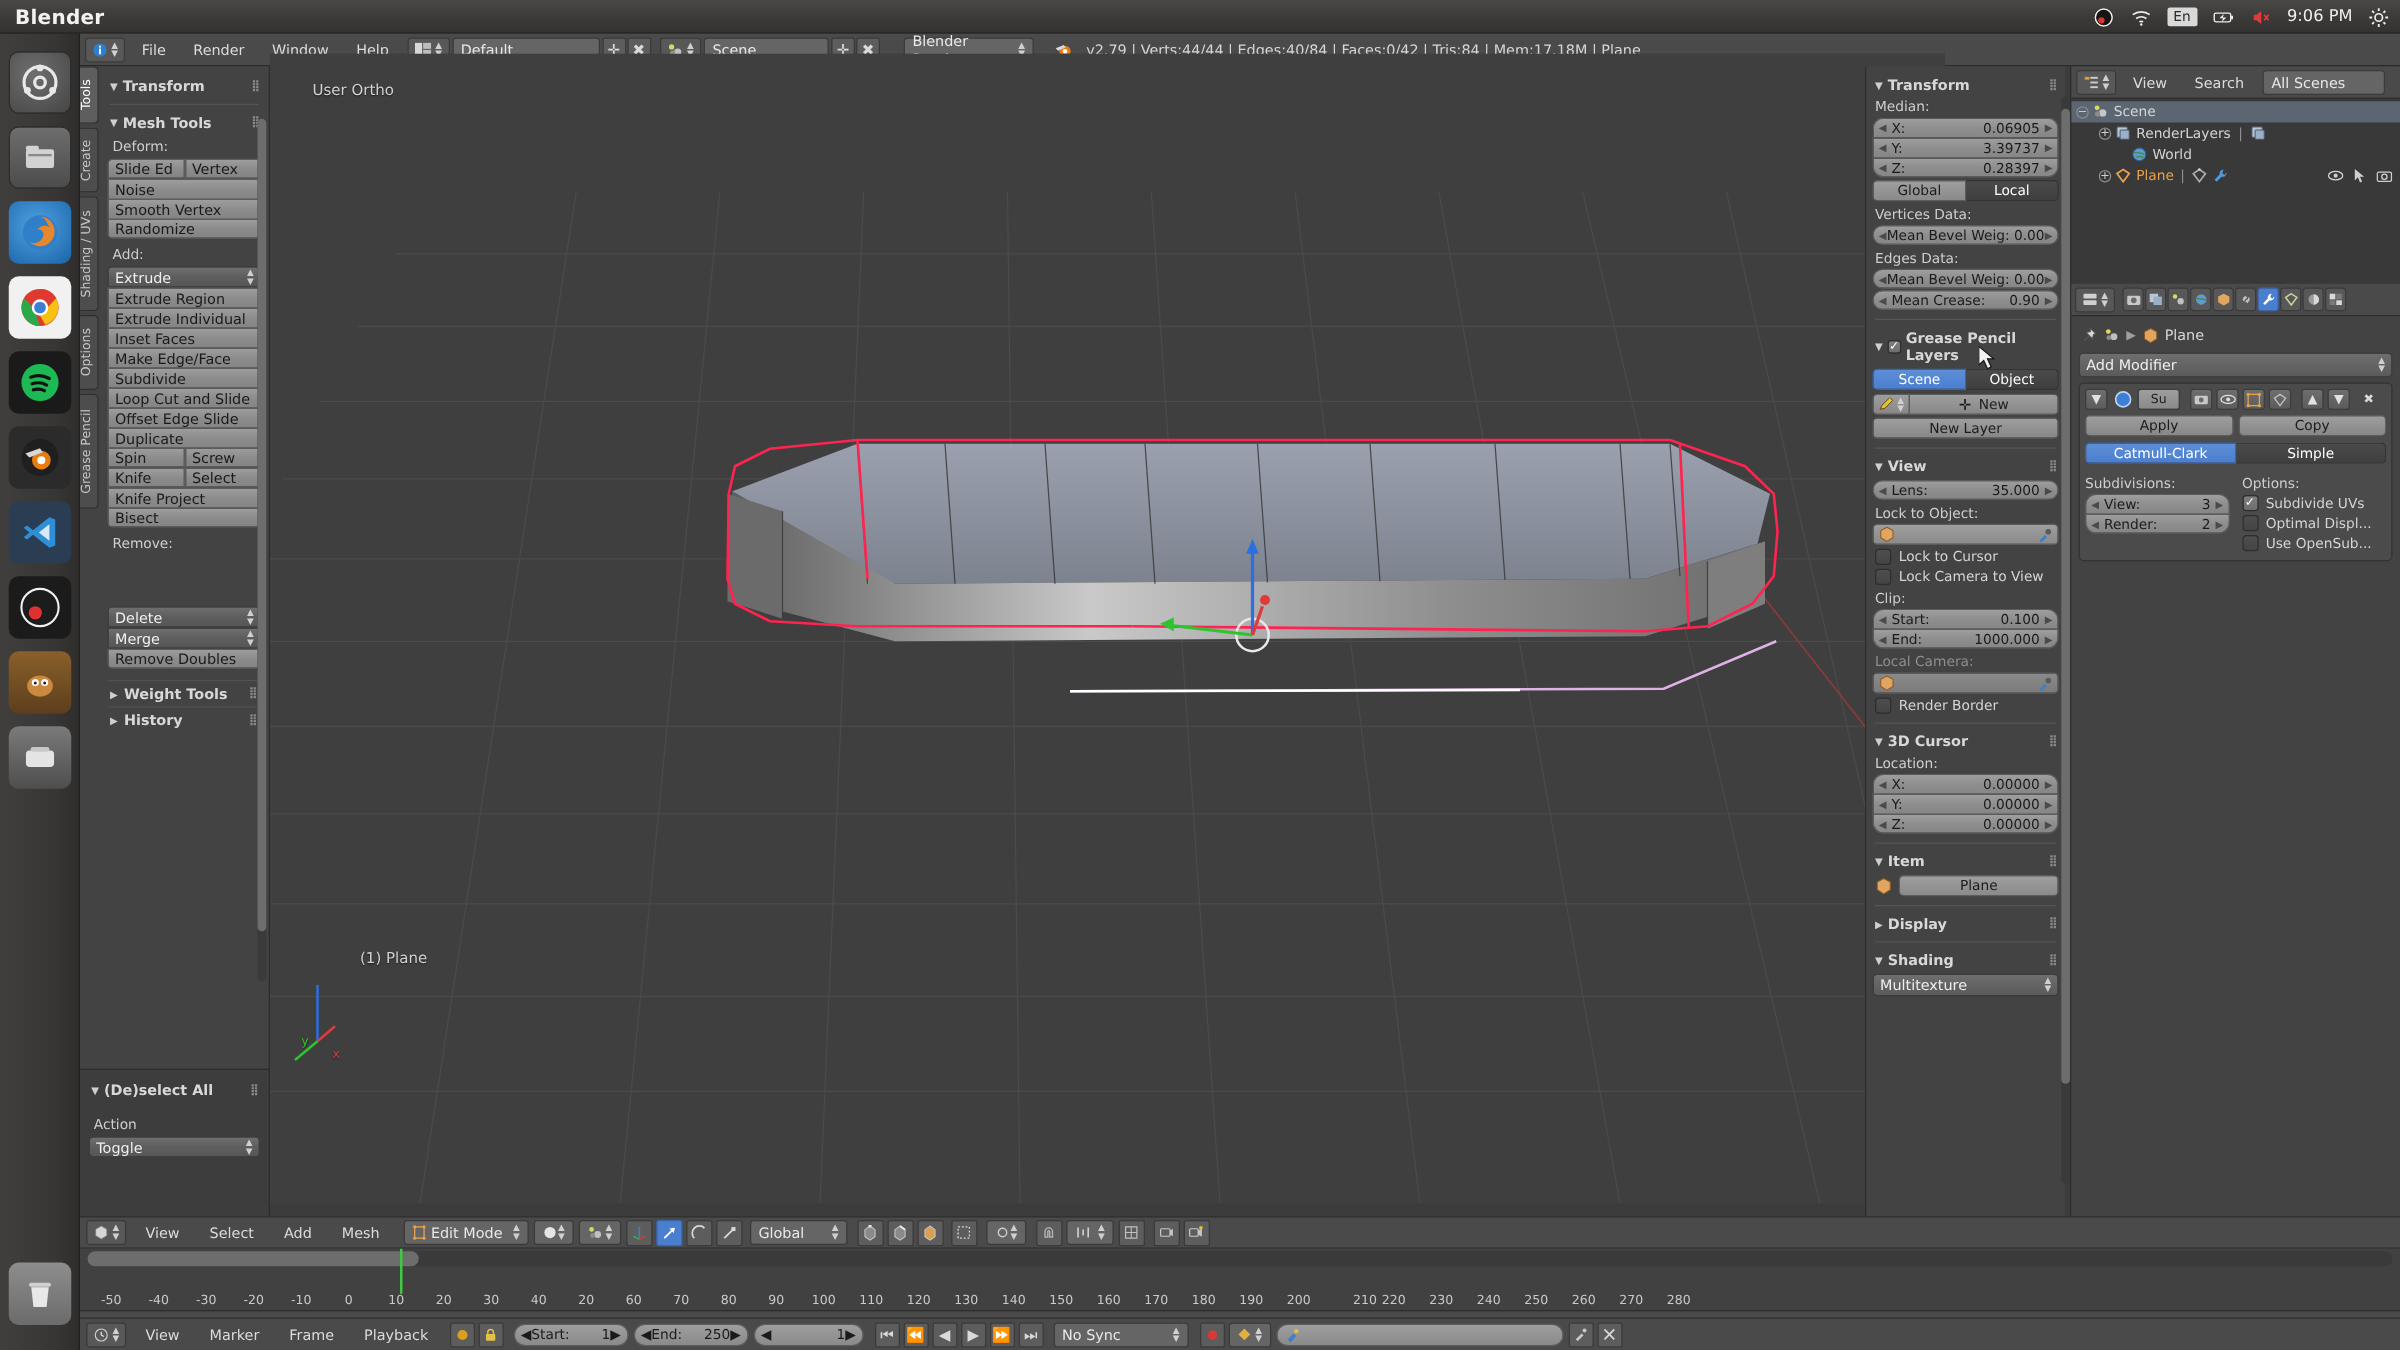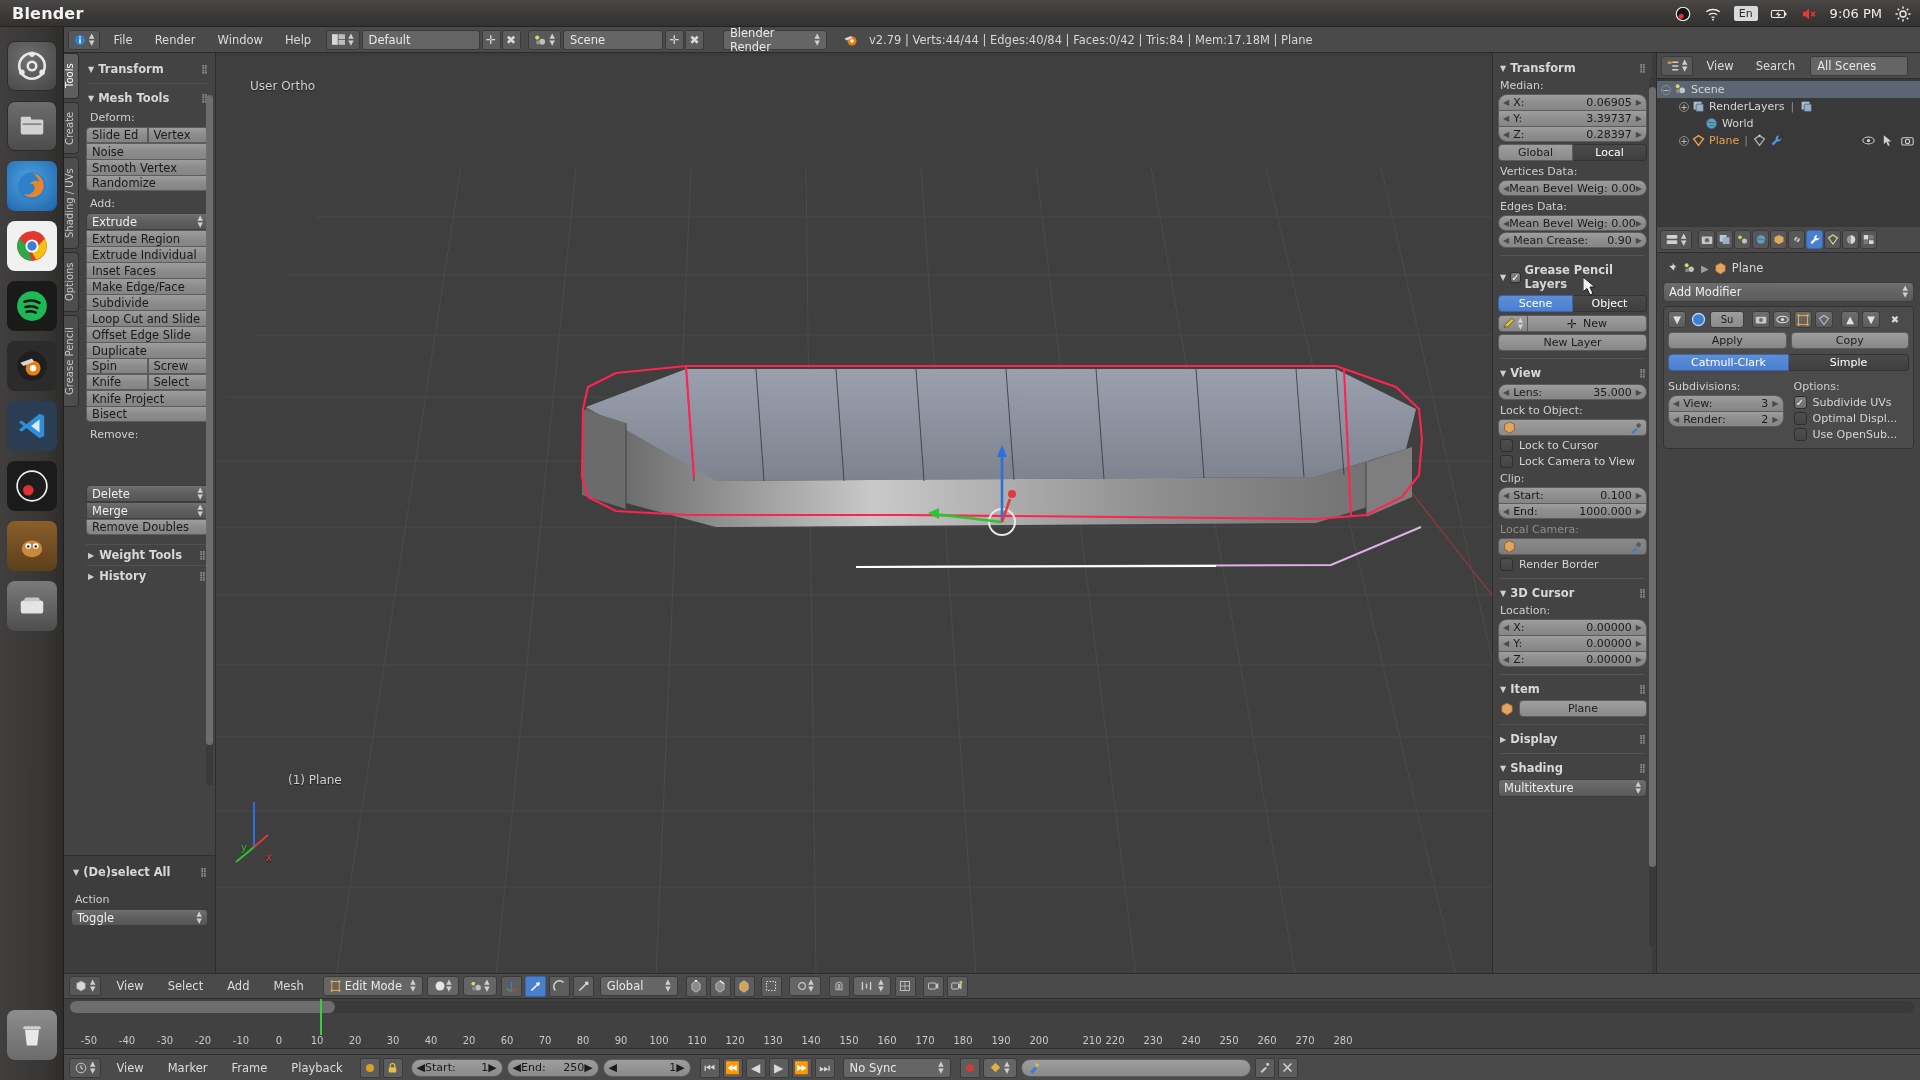--- a/index.html
+++ b/index.html
@@ -72,21 +72,21 @@
   .stat-text { color: #d6d6d6; font-size: 11.5px; margin-left: 10px; white-space: nowrap; }
 
   
   .region-hdr {
     background: #4a4a4a; border-bottom: 1px solid #2d2d2d;
     display: flex; align-items: center; height: 26px; padding-left: 4px;
   }
 
   
   .viewport {
-    position: absolute; left: 216px; top: 30px; width: 1276px; height: 920px;
+    position: absolute; left: 216px; top: 16px; width: 1276px; height: 920px;
     background: #3f3f3f; overflow: hidden;
   }
   .vp-grid { position: absolute; inset: 0; }
   .vp-text {
     position: absolute; color: #d2d2d2; font-size: 12px; text-shadow: 0 1px 1px #1c1c1c;
   }
 
   
   .toolshelf {
     position: absolute; left: 64px; top: 26px; width: 152px; height: 920px;

